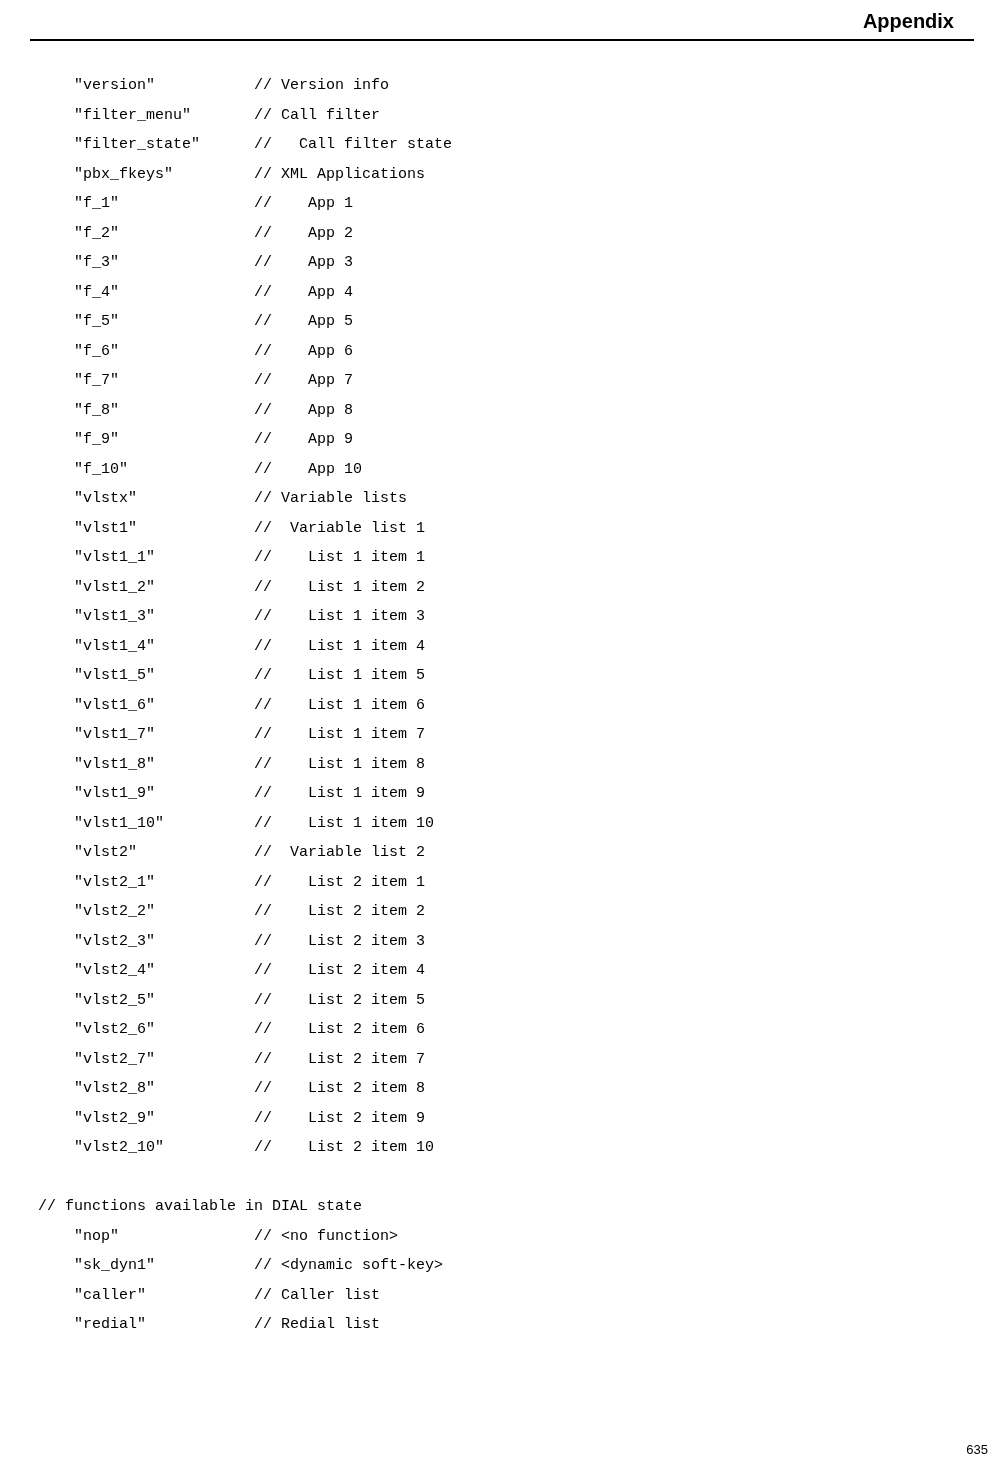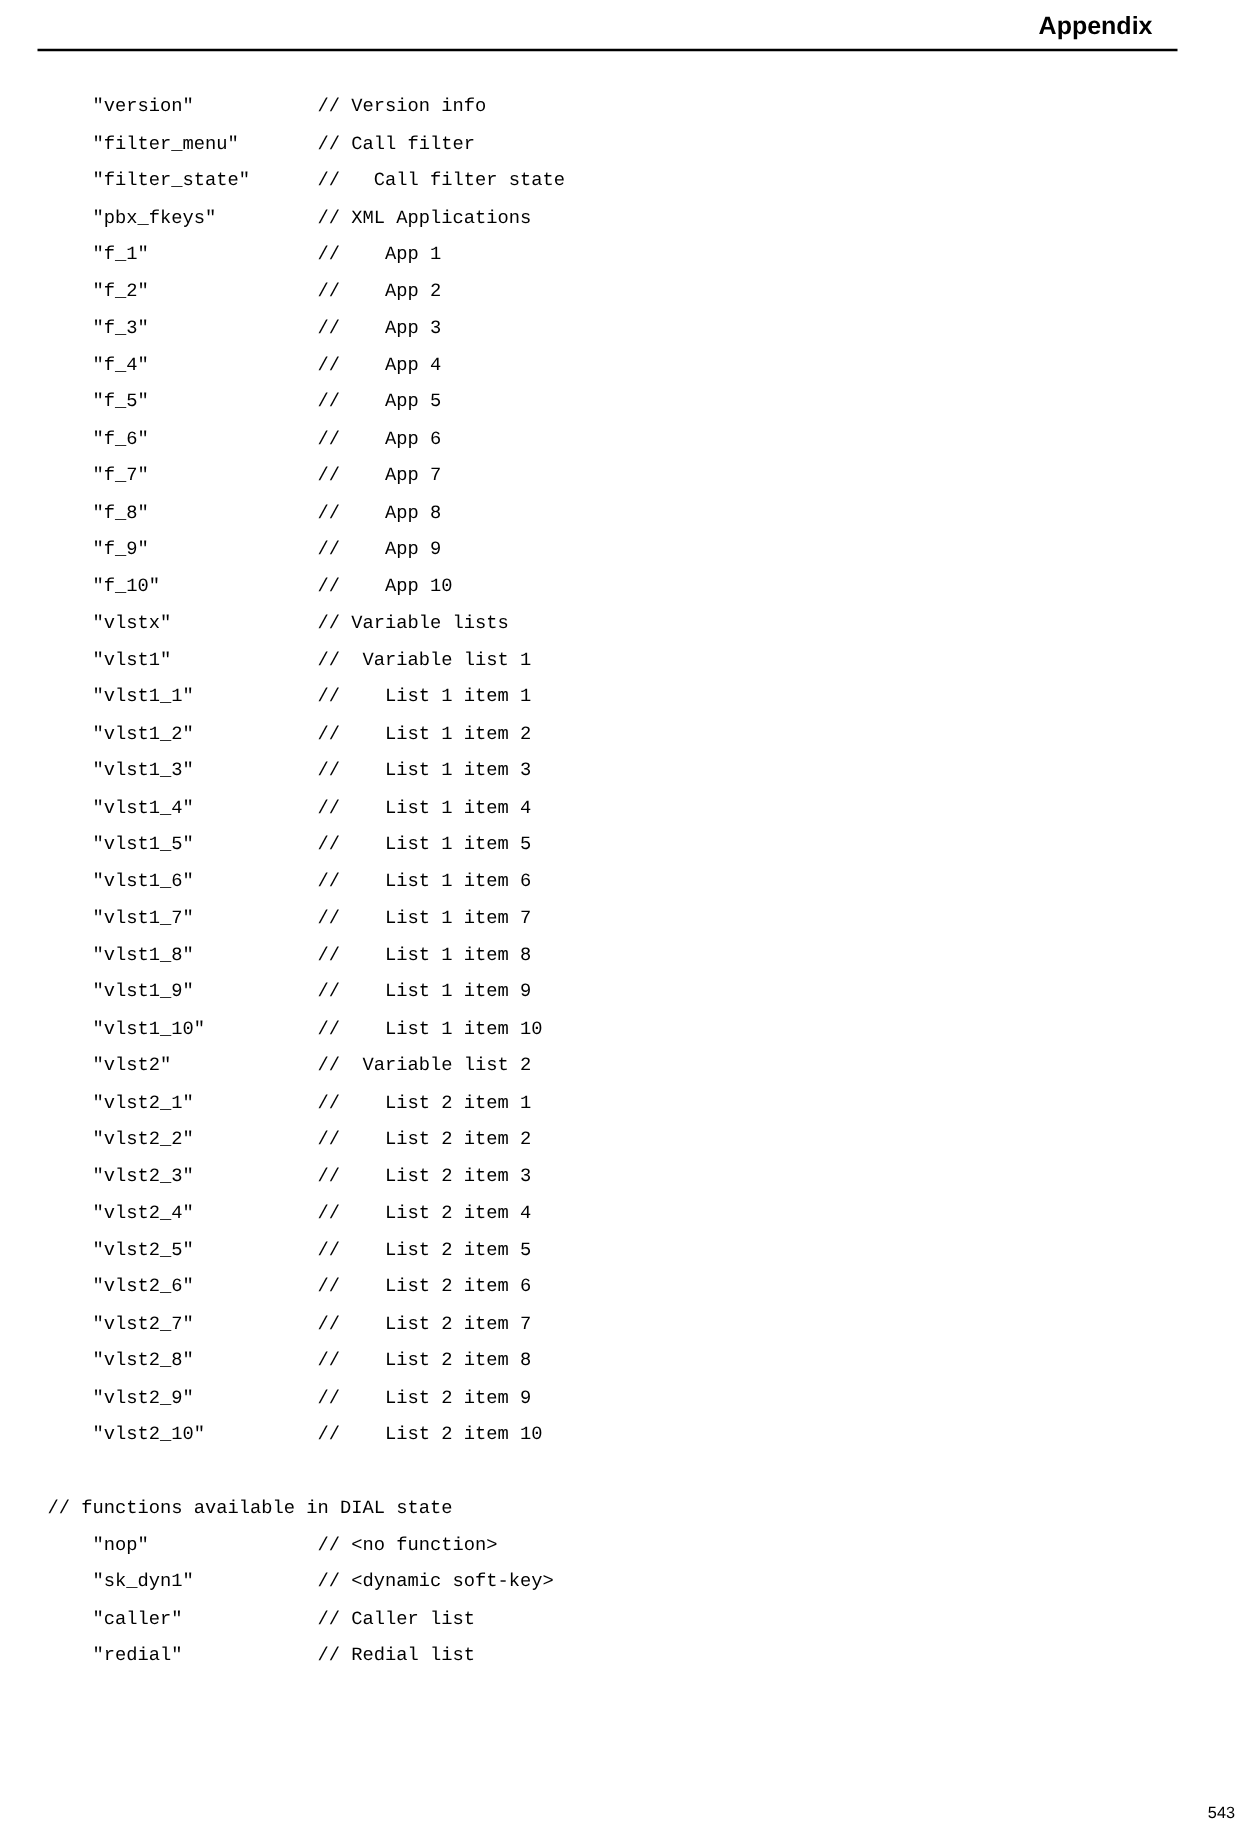--- a/index.html
+++ b/index.html
@@ -6,21 +6,21 @@
     margin: 0;
     padding: 0;
     background: #fff;
     font-family: "Courier New", Courier, monospace;
     font-size: 15px;
     color: #000;
     width: 1002px;
   }
   .page {
     box-sizing: border-box;
-    padding: 10px 60px 20px 30px;
+    padding: 10px 28px 20px 30px;
     position: relative;
     min-height: 1471px;
   }
   .header {
     font-family: Arial, Helvetica, sans-serif;
     font-weight: bold;
     font-size: 20px;
     text-align: right;
     padding-right: 20px;
     padding-bottom: 6px;
@@ -86,14 +86,14 @@
     "vlst2_8"           //    List 2 item 8
     "vlst2_9"           //    List 2 item 9
     "vlst2_10"          //    List 2 item 10
 
 // functions available in DIAL state
     "nop"               // &lt;no function&gt;
     "sk_dyn1"           // &lt;dynamic soft-key&gt;
     "caller"            // Caller list
     "redial"            // Redial list
 </div>
-  <div class="pagenum">543</div>
+  <div class="pagenum">635</div>
 </div>
 
 </body></html>

